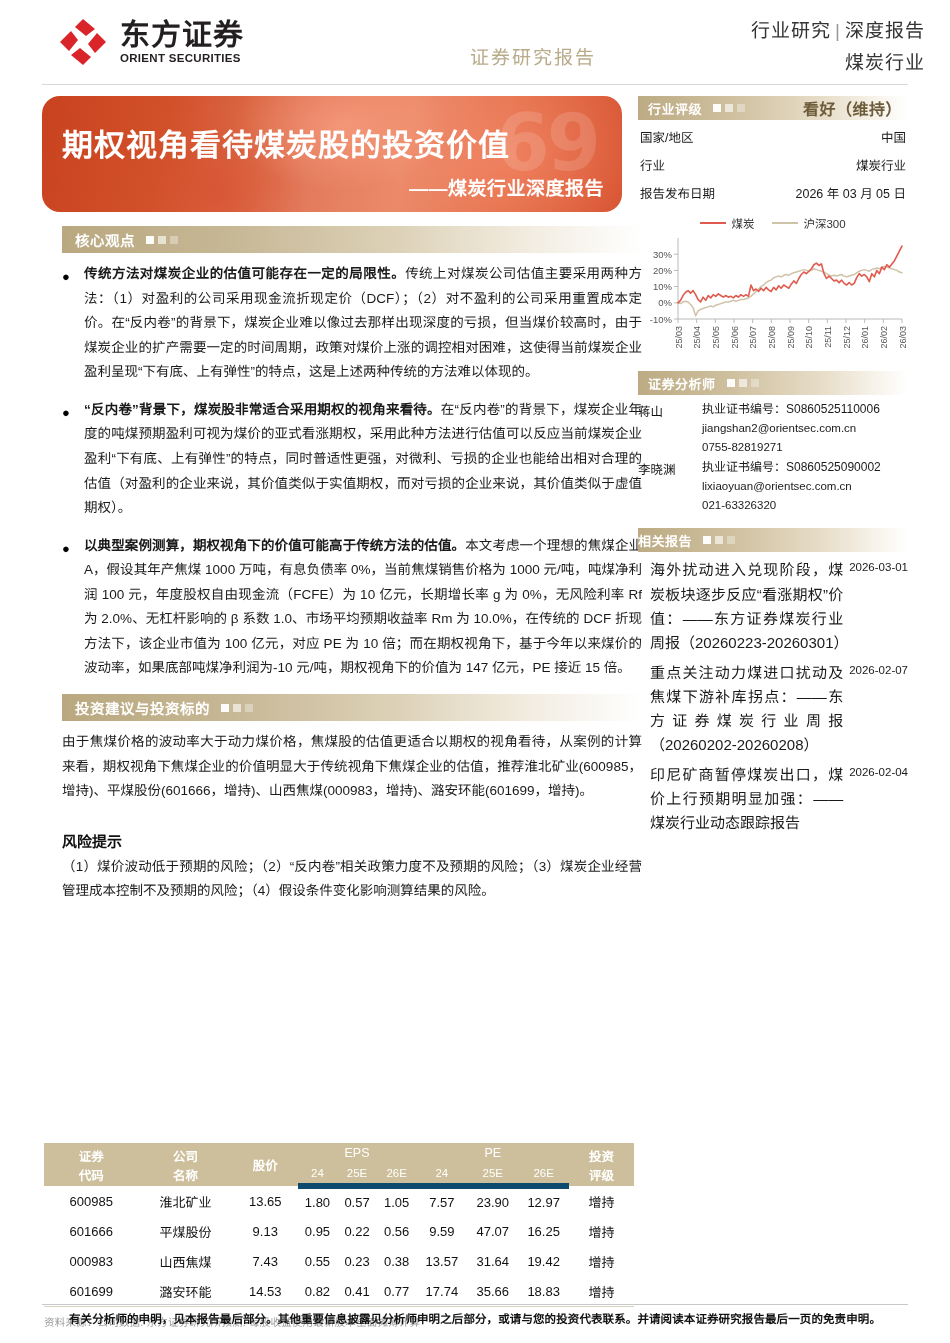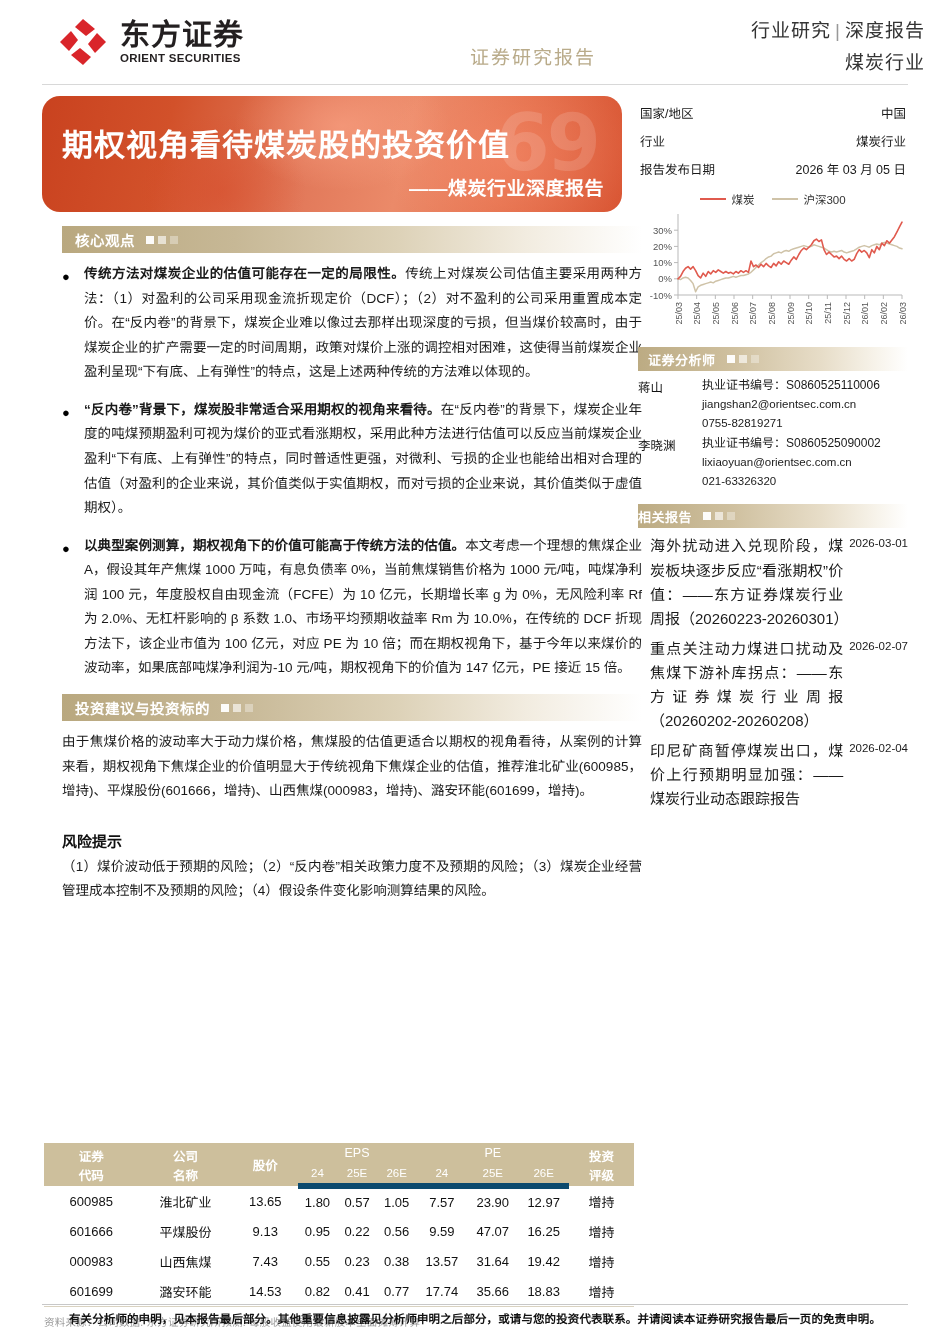--- a/index.html
+++ b/index.html
@@ -290,20 +290,31 @@
         </span>
     </div>
     <div class="plain-para">由于焦煤价格的波动率大于动力煤价格，焦煤股的估值更适合以期权的视角看待，从案例的计算来看，期权视角下焦煤企业的价值明显大于传统视角下焦煤企业的估值，推荐淮北矿业(600985，增持)、平煤股份(601666，增持)、山西焦煤(000983，增持)、潞安环能(601699，增持)。</div>
 
     <div class="risk-head">风险提示</div>
     <div class="risk-body">（1）煤价波动低于预期的风险；（2）“反内卷”相关政策力度不及预期的风险；（3）煤炭企业经营管理成本控制不及预期的风险；（4）假设条件变化影响测算结果的风险。</div>
   </div>
 
   <div class="side-col">
 
+    <div class="rating-head">
+      <span class="rating-head-left">
+        <span class="rating-head-label">行业评级</span>
+        <span class="sec-dots">
+            <i></i>
+            <i></i>
+            <i></i>
+          </span>
+      </span>
+      <span class="rating-head-val">看好（维持）</span>
+    </div>
 
     <table class="kv-table">
       <tbody>
         <tr>
           <td class="k">国家/地区</td>
           <td class="v">中国</td>
         </tr>
         <tr>
           <td class="k">行业</td>
           <td class="v">煤炭行业</td>

